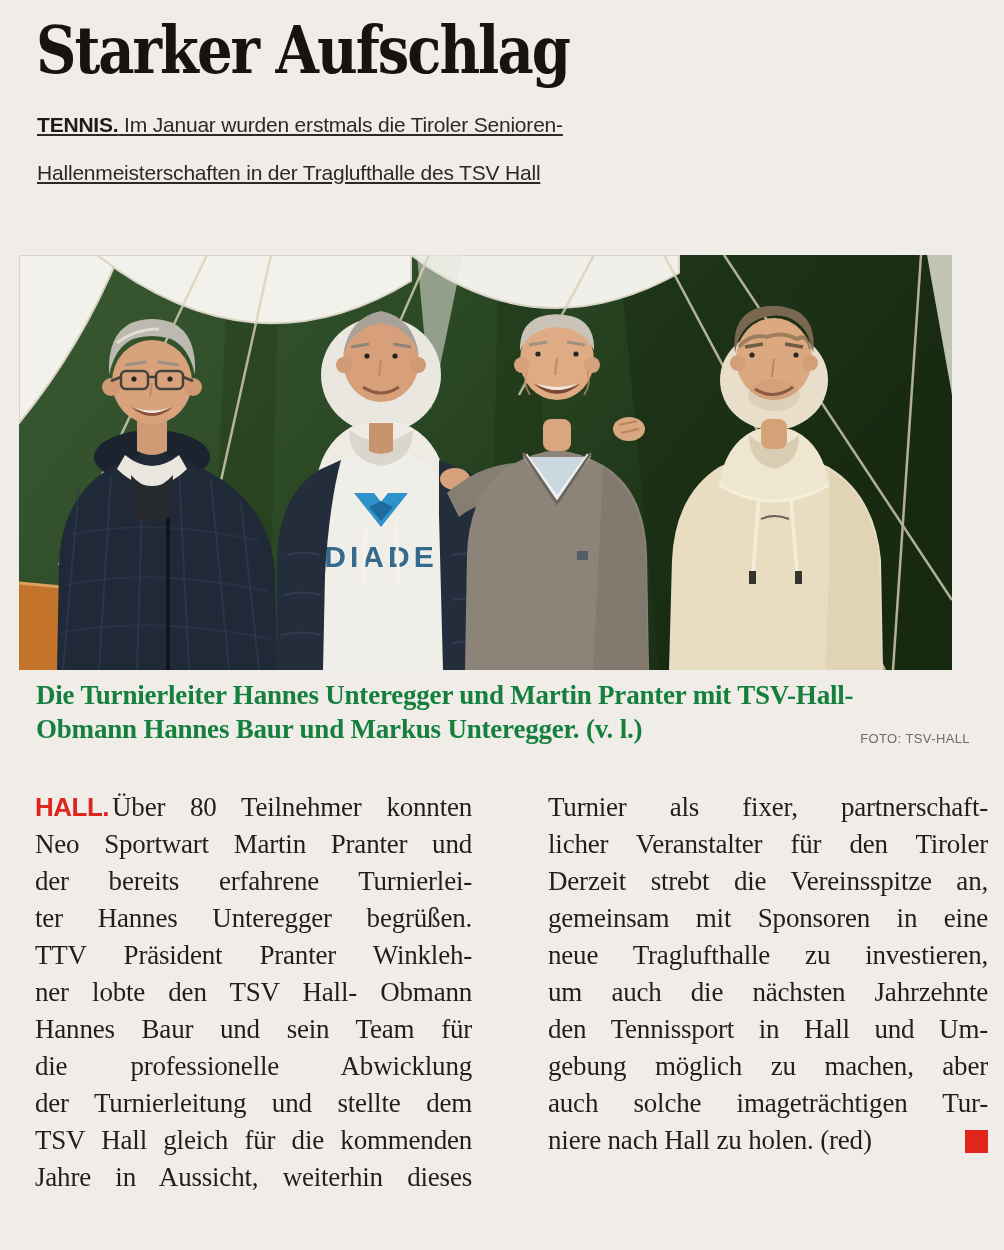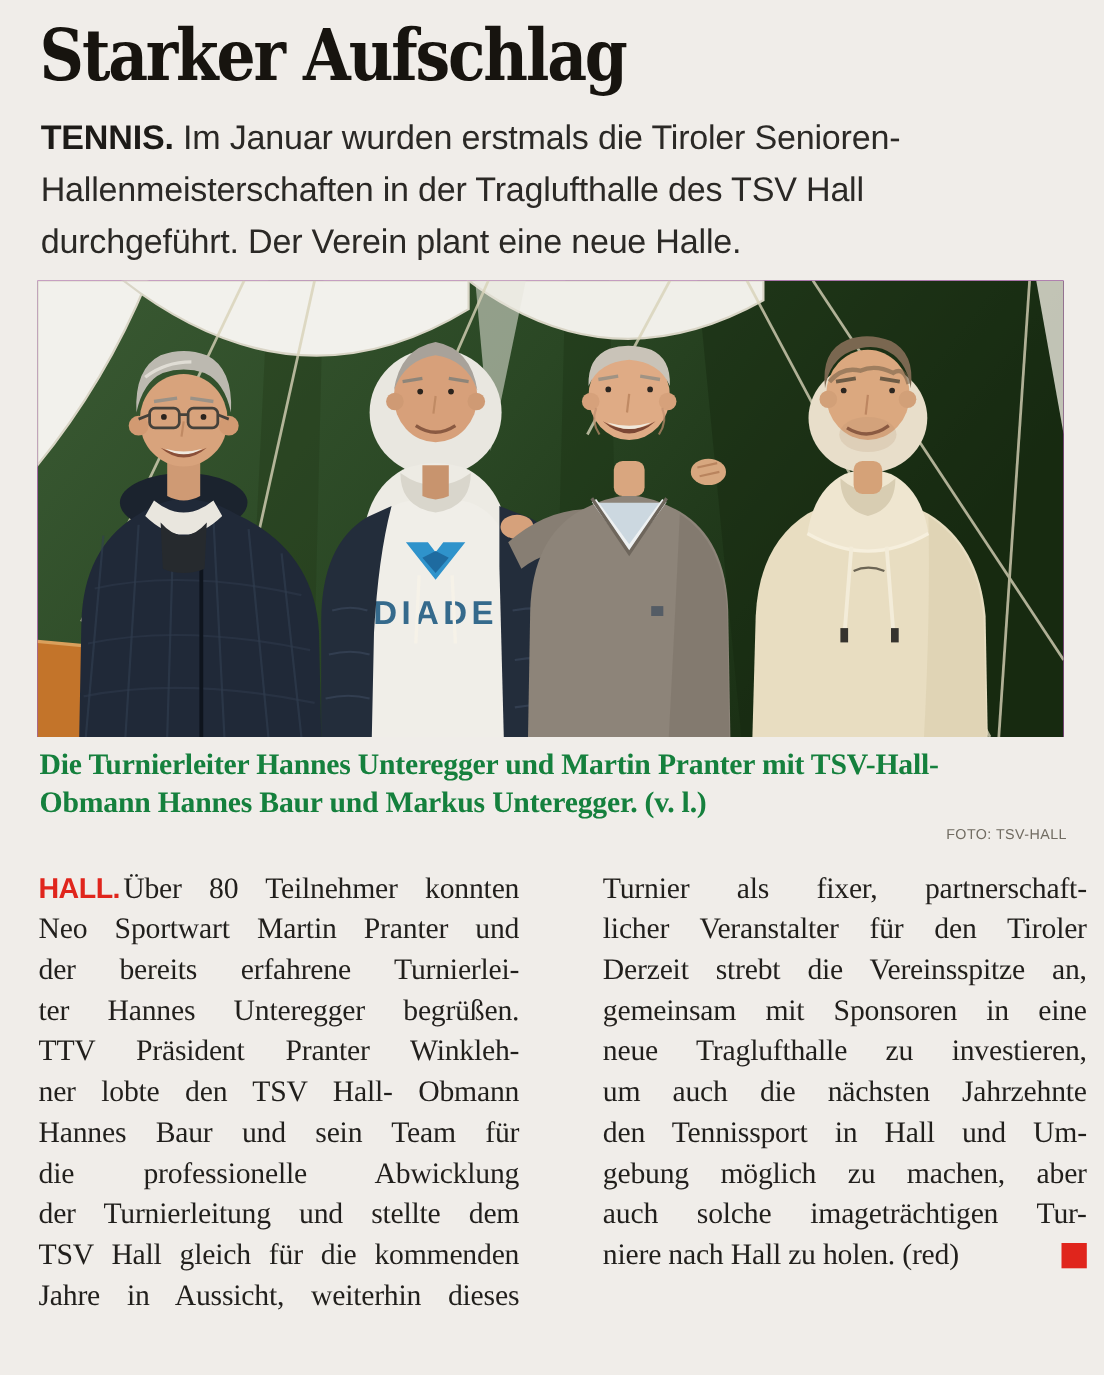--- a/index.html
+++ b/index.html
@@ -22,44 +22,45 @@
     font-family:"DejaVu Serif", serif;
     font-weight:bold;font-size:56px;letter-spacing:-2px;
     color:#17140f;
     transform:scaleY(1.16);transform-origin:left top;
     white-space:nowrap;
   }
 
   
   .lead{
     position:absolute;left:37px;top:101px;width:935px;
-    font-size:31px;line-height:47.5px;color:#2b2926;
+    font-size:21px;line-height:47.5px;color:#2b2926;
     letter-spacing:-0.2px;
+    text-decoration:underline;
   }
   .lead-label{font-weight:800;color:#1d1b18;}
   .lead-line{white-space:nowrap;}
 
   
   .photo{
-    position:absolute;left:34px;top:255px;width:933px;height:415px;
-    overflow:hidden;background:#a21caf;
+    position:absolute;left:19px;top:255px;width:933px;height:415px;
+    overflow:hidden;background:#c2410c;
   }
   .photo svg{display:block;}
 
   
   .caption{
     position:absolute;left:36px;top:679px;width:936px;
     font-size:27px;line-height:33.5px;font-weight:600;color:#15803d;
     letter-spacing:-0.2px;
     font-family:Liberation Serif, serif;
   }
   .cap-line{white-space:nowrap;}
   .credit{
     position:absolute;right:34px;top:731px;
-    font-size:13px;font-weight:500;color:#716c62;letter-spacing:0.4px;margin-top:20px;
+    font-size:13px;font-weight:500;color:#716c62;letter-spacing:0.4px;
   }
 
   
   .columns{
     position:absolute;left:35px;top:789px;width:953px;
     display:flex;gap:76px;
   }
   .col{width:447px;}
   .col2{width:450px;}
   .bline{
@@ -83,21 +84,20 @@
 <body>
 
 <div class="page">
 
   <h1 class="headline">Starker Aufschlag</h1>
 
   <div class="lead">
     <div class="lead-line"><span class="lead-label">TENNIS.</span> <span>Im Januar wurden erstmals die Tiroler Senioren-</span></div>
     <div>
         <div class="lead-line">Hallenmeisterschaften in der Traglufthalle des TSV Hall</div>
-        <div class="lead-line">durchgeführt. Der Verein plant eine neue Halle.</div>
       </div>
   </div>
 
   <div class="photo">
     <svg width="933" height="415" viewBox="0 0 933 415" xmlns="http://www.w3.org/2000/svg">
       <defs>
         <linearGradient id="gGreen" x1="0" y1="0" x2="1" y2="0.35">
           <stop offset="0" stop-color="#3a5a33"></stop>
           <stop offset="0.5" stop-color="#2a4724"></stop>
           <stop offset="1" stop-color="#182c12"></stop>

